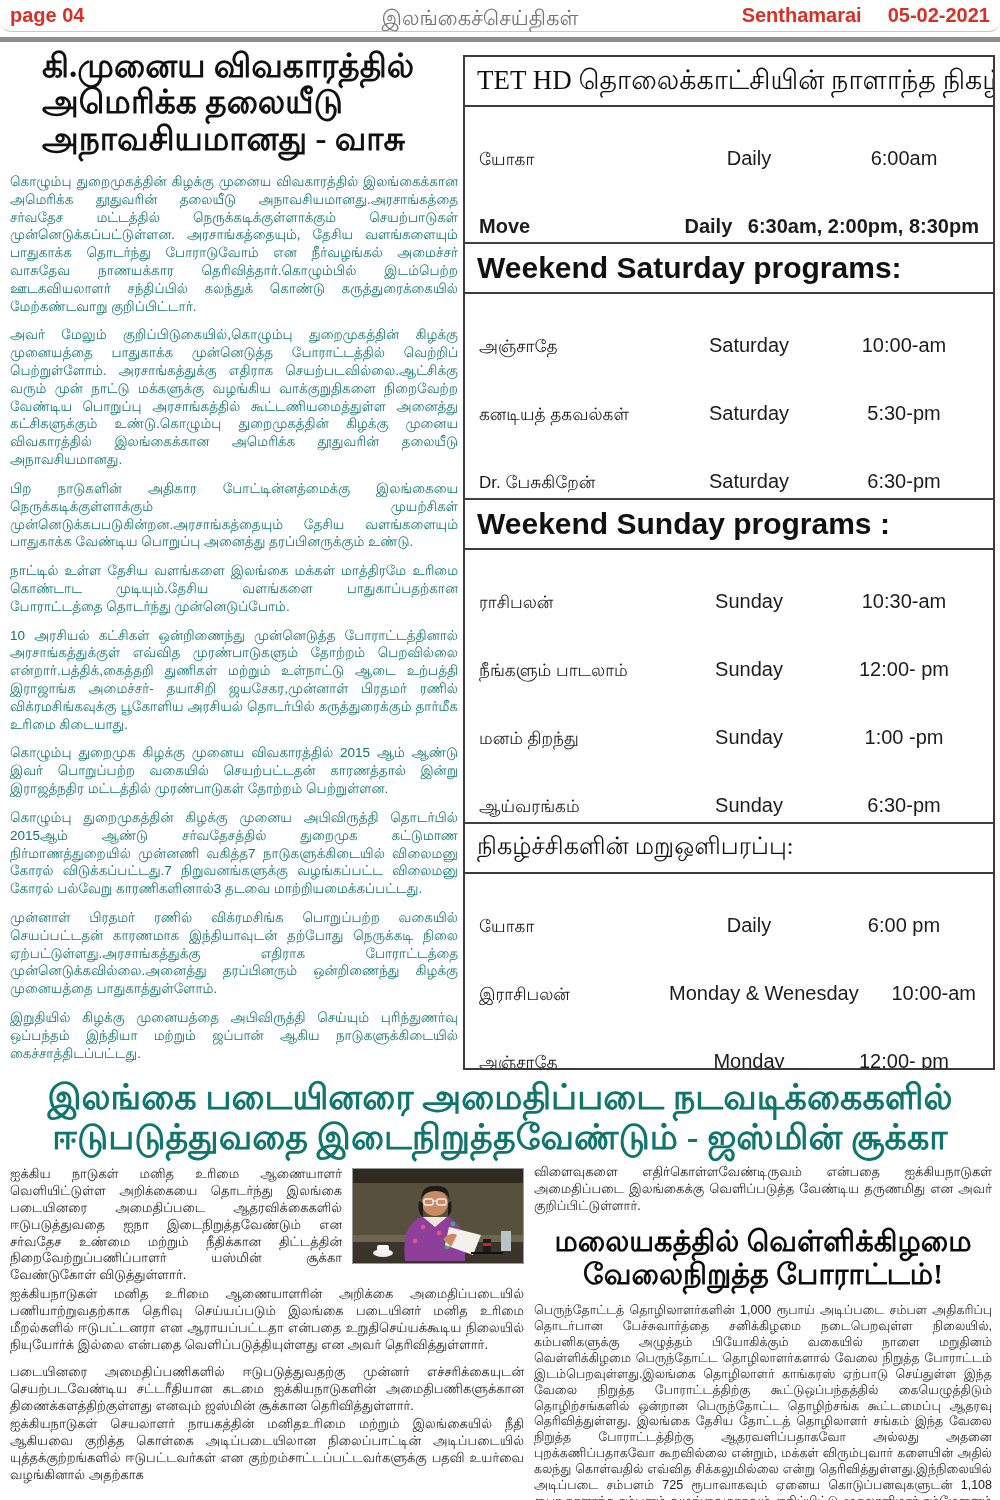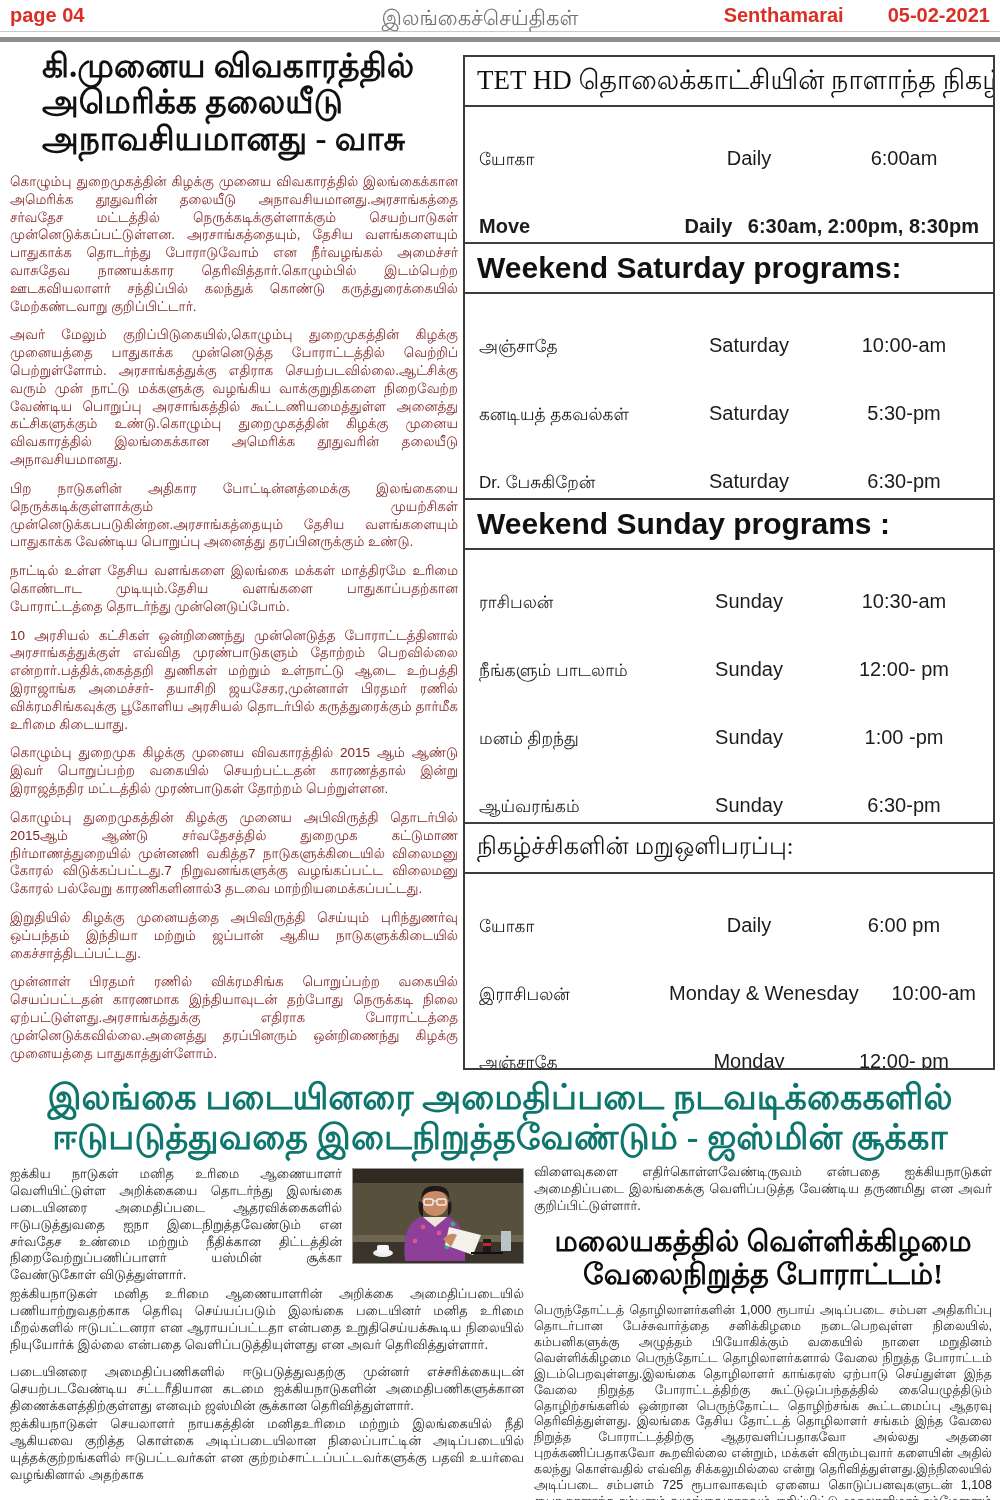--- a/index.html
+++ b/index.html
@@ -7,36 +7,37 @@
   .page {
     position:relative; width:1000px; height:1500px; margin:0 auto;
     background:#ffffff; overflow:hidden; color:#1c1c1c;
     font-family:"Liberation Sans", sans-serif;
   }
   
   .masthead {
     position:absolute; top:0; left:0; width:1000px; height:32px;
     display:flex; align-items:center; border-bottom:1px solid #c9c9c9;
     padding:0 10px;
+    border-radius:11px;
   }
   .masthead .pageno { font-size:20px; font-weight:bold; color:#d92f25; width:260px; }
   .masthead .center-title { font-size:21px; color:#737373; flex:1; text-align:center;margin-top:8px; }
-  .masthead .brand-wrap { width:300px; text-align:right; font-size:20px; font-weight:bold; color:#d92f25; display:flex; justify-content:flex-end; gap:44px; }
+  .masthead .brand-wrap { width:300px; text-align:right; font-size:20px; font-weight:bold; color:#d92f25; display:flex; justify-content:flex-end; gap:26px; }
   .gray-rule { position:absolute; top:37px; left:0; width:1000px; height:5px; background:#8d8d8d; }
 
   
   .left-article {
     position:absolute; left:10px; top:48px; width:448px; height:1022px; overflow:hidden;
   }
   .left-article h1 {
     font-family:"Liberation Serif", serif; font-weight:bold;
     font-size:33px; line-height:1.1; color:#111; margin-bottom:16px;margin-left:32px;
   }
   .left-article p {
-    font-size:13.5px; line-height:1.32; text-align:justify; margin-bottom:11px; color:#7f1d1d;
+    font-size:13.5px; line-height:1.32; text-align:justify; margin-bottom:11px; color:#0f766e;
   }
 
   
   .tv-box {
     position:absolute; left:463px; top:55px; width:532px; height:1015px;
     border:2px solid #3c3c3c; background:#fff; overflow:hidden;
   }
   .tv-title {
     font-family:"Liberation Serif", serif; font-size:27px; color:#111;
     padding:8px 12px 6px 12px; border-bottom:2px solid #3c3c3c; white-space:nowrap;
@@ -95,22 +96,22 @@
 
   <section class="left-article">
     <h1>கி.முனைய விவகாரத்தில் அமெரிக்க தலையீடு அநாவசியமானது - வாசு</h1>
     <p>கொழும்பு துறைமுகத்தின் கிழக்கு முனைய விவகாரத்தில் இலங்கைக்கான அமெரிக்க தூதுவரின் தலையீடு அநாவசியமானது.அரசாங்கத்தை சர்வதேச மட்டத்தில் நெருக்கடிக்குள்ளாக்கும் செயற்பாடுகள் முன்னெடுக்கப்பட்டுள்ளன. அரசாங்கத்தையும், தேசிய வளங்களையும் பாதுகாக்க தொடர்ந்து போராடுவோம் என நீர்வழங்கல் அமைச்சர் வாசுதேவ நாணயக்கார தெரிவித்தார்.கொழும்பில் இடம்பெற்ற ஊடகவியலாளர் சந்திப்பில் கலந்துக் கொண்டு கருத்துரைக்கையில் மேற்கண்டவாறு குறிப்பிட்டார்.</p>
     <p>அவர் மேலும் குறிப்பிடுகையில்,கொழும்பு துறைமுகத்தின் கிழக்கு முனையத்தை பாதுகாக்க முன்னெடுத்த போராட்டத்தில் வெற்றிப் பெற்றுள்ளோம். அரசாங்கத்துக்கு எதிராக செயற்படவில்லை.ஆட்சிக்கு வரும் முன் நாட்டு மக்களுக்கு வழங்கிய வாக்குறுதிகளை நிறைவேற்ற வேண்டிய பொறுப்பு அரசாங்கத்தில் கூட்டணியமைத்துள்ள அனைத்து கட்சிகளுக்கும் உண்டு.கொழும்பு துறைமுகத்தின் கிழக்கு முனைய விவகாரத்தில் இலங்கைக்கான அமெரிக்க தூதுவரின் தலையீடு அநாவசியமானது.</p>
     <p>பிற நாடுகளின் அதிகார போட்டின்னத்மைக்கு இலங்கையை நெருக்கடிக்குள்ளாக்கும் முயற்சிகள் முன்னெடுக்கபபடுகின்றன.அரசாங்கத்தையும் தேசிய வளங்களையும் பாதுகாக்க வேண்டிய பொறுப்பு அனைத்து தரப்பினருக்கும் உண்டு.</p>
     <p>நாட்டில் உள்ள தேசிய வளங்களை இலங்கை மக்கள் மாத்திரமே உரிமை கொண்டாட முடியும்.தேசிய வளங்களை பாதுகாப்பதற்கான போராட்டத்தை தொடர்ந்து முன்னெடுப்போம்.</p>
     <p>10 அரசியல் கட்சிகள் ஒன்றிணைந்து முன்னெடுத்த போராட்டத்தினால் அரசாங்கத்துக்குள் எவ்வித முரண்பாடுகளும் தோற்றம் பெறவில்லை என்றார்.பத்திக்,கைத்தறி துணிகள் மற்றும் உள்நாட்டு ஆடை உற்பத்தி இராஜாங்க அமைச்சர்- தயாசிறி ஜயசேகர,முன்னாள் பிரதமர் ரணில் விக்ரமசிங்கவுக்கு பூகோளிய அரசியல் தொடர்பில் கருத்துரைக்கும் தார்மீக உரிமை கிடையாது.</p>
     <p>கொழும்பு துறைமுக கிழக்கு முனைய விவகாரத்தில் 2015 ஆம் ஆண்டு இவர் பொறுப்பற்ற வகையில் செயற்பட்டதன் காரணத்தால் இன்று இராஜத்நதிர மட்டத்தில் முரண்பாடுகள் தோற்றம் பெற்றுள்ளன.</p>
     <p>கொழும்பு துறைமுகத்தின் கிழக்கு முனைய அபிவிருத்தி தொடர்பில் 2015ஆம் ஆண்டு சர்வதேசத்தில் துறைமுக கட்டுமாண நிர்மாணத்துறையில் முன்னணி வகித்த7 நாடுகளுக்கிடையில் விலைமனு கோரல் விடுக்கப்பட்டது.7 நிறுவனங்களுக்கு வழங்கப்பட்ட விலைமனு கோரல் பல்வேறு காரணிகளினால்3 தடவை மாற்றியமைக்கப்பட்டது.</p>
+    <p>முன்னாள் பிரதமர் ரணில் விக்ரமசிங்க பொறுப்பற்ற வகையில் செயப்பட்டதன் காரணமாக இந்தியாவுடன் தற்போது நெருக்கடி நிலை ஏற்பட்டுள்ளது.அரசாங்கத்துக்கு எதிராக போராட்டத்தை முன்னெடுக்கவில்லை.அனைத்து தரப்பினரும் ஒன்றிணைந்து கிழக்கு முனையத்தை பாதுகாத்துள்ளோம்.</p>
     <p>இறுதியில் கிழக்கு முனையத்தை அபிவிருத்தி செய்யும் புரிந்துணர்வு ஒப்பந்தம் இந்தியா மற்றும் ஜப்பான் ஆகிய நாடுகளுக்கிடையில் கைச்சாத்திடப்பட்டது.</p>
-    <p>முன்னாள் பிரதமர் ரணில் விக்ரமசிங்க பொறுப்பற்ற வகையில் செயப்பட்டதன் காரணமாக இந்தியாவுடன் தற்போது நெருக்கடி நிலை ஏற்பட்டுள்ளது.அரசாங்கத்துக்கு எதிராக போராட்டத்தை முன்னெடுக்கவில்லை.அனைத்து தரப்பினரும் ஒன்றிணைந்து கிழக்கு முனையத்தை பாதுகாத்துள்ளோம்.</p>
 
   </section>
 
   <aside class="tv-box">
     <div class="tv-title">TET HD தொலைக்காட்சியின் நாளாந்த நிகழ்ச்சி நிரல்</div>
 
     <div class="tv-row">
       <span class="prog">யோகா</span>
       <span class="day">Daily</span>
       <span class="time">6:00am</span>

